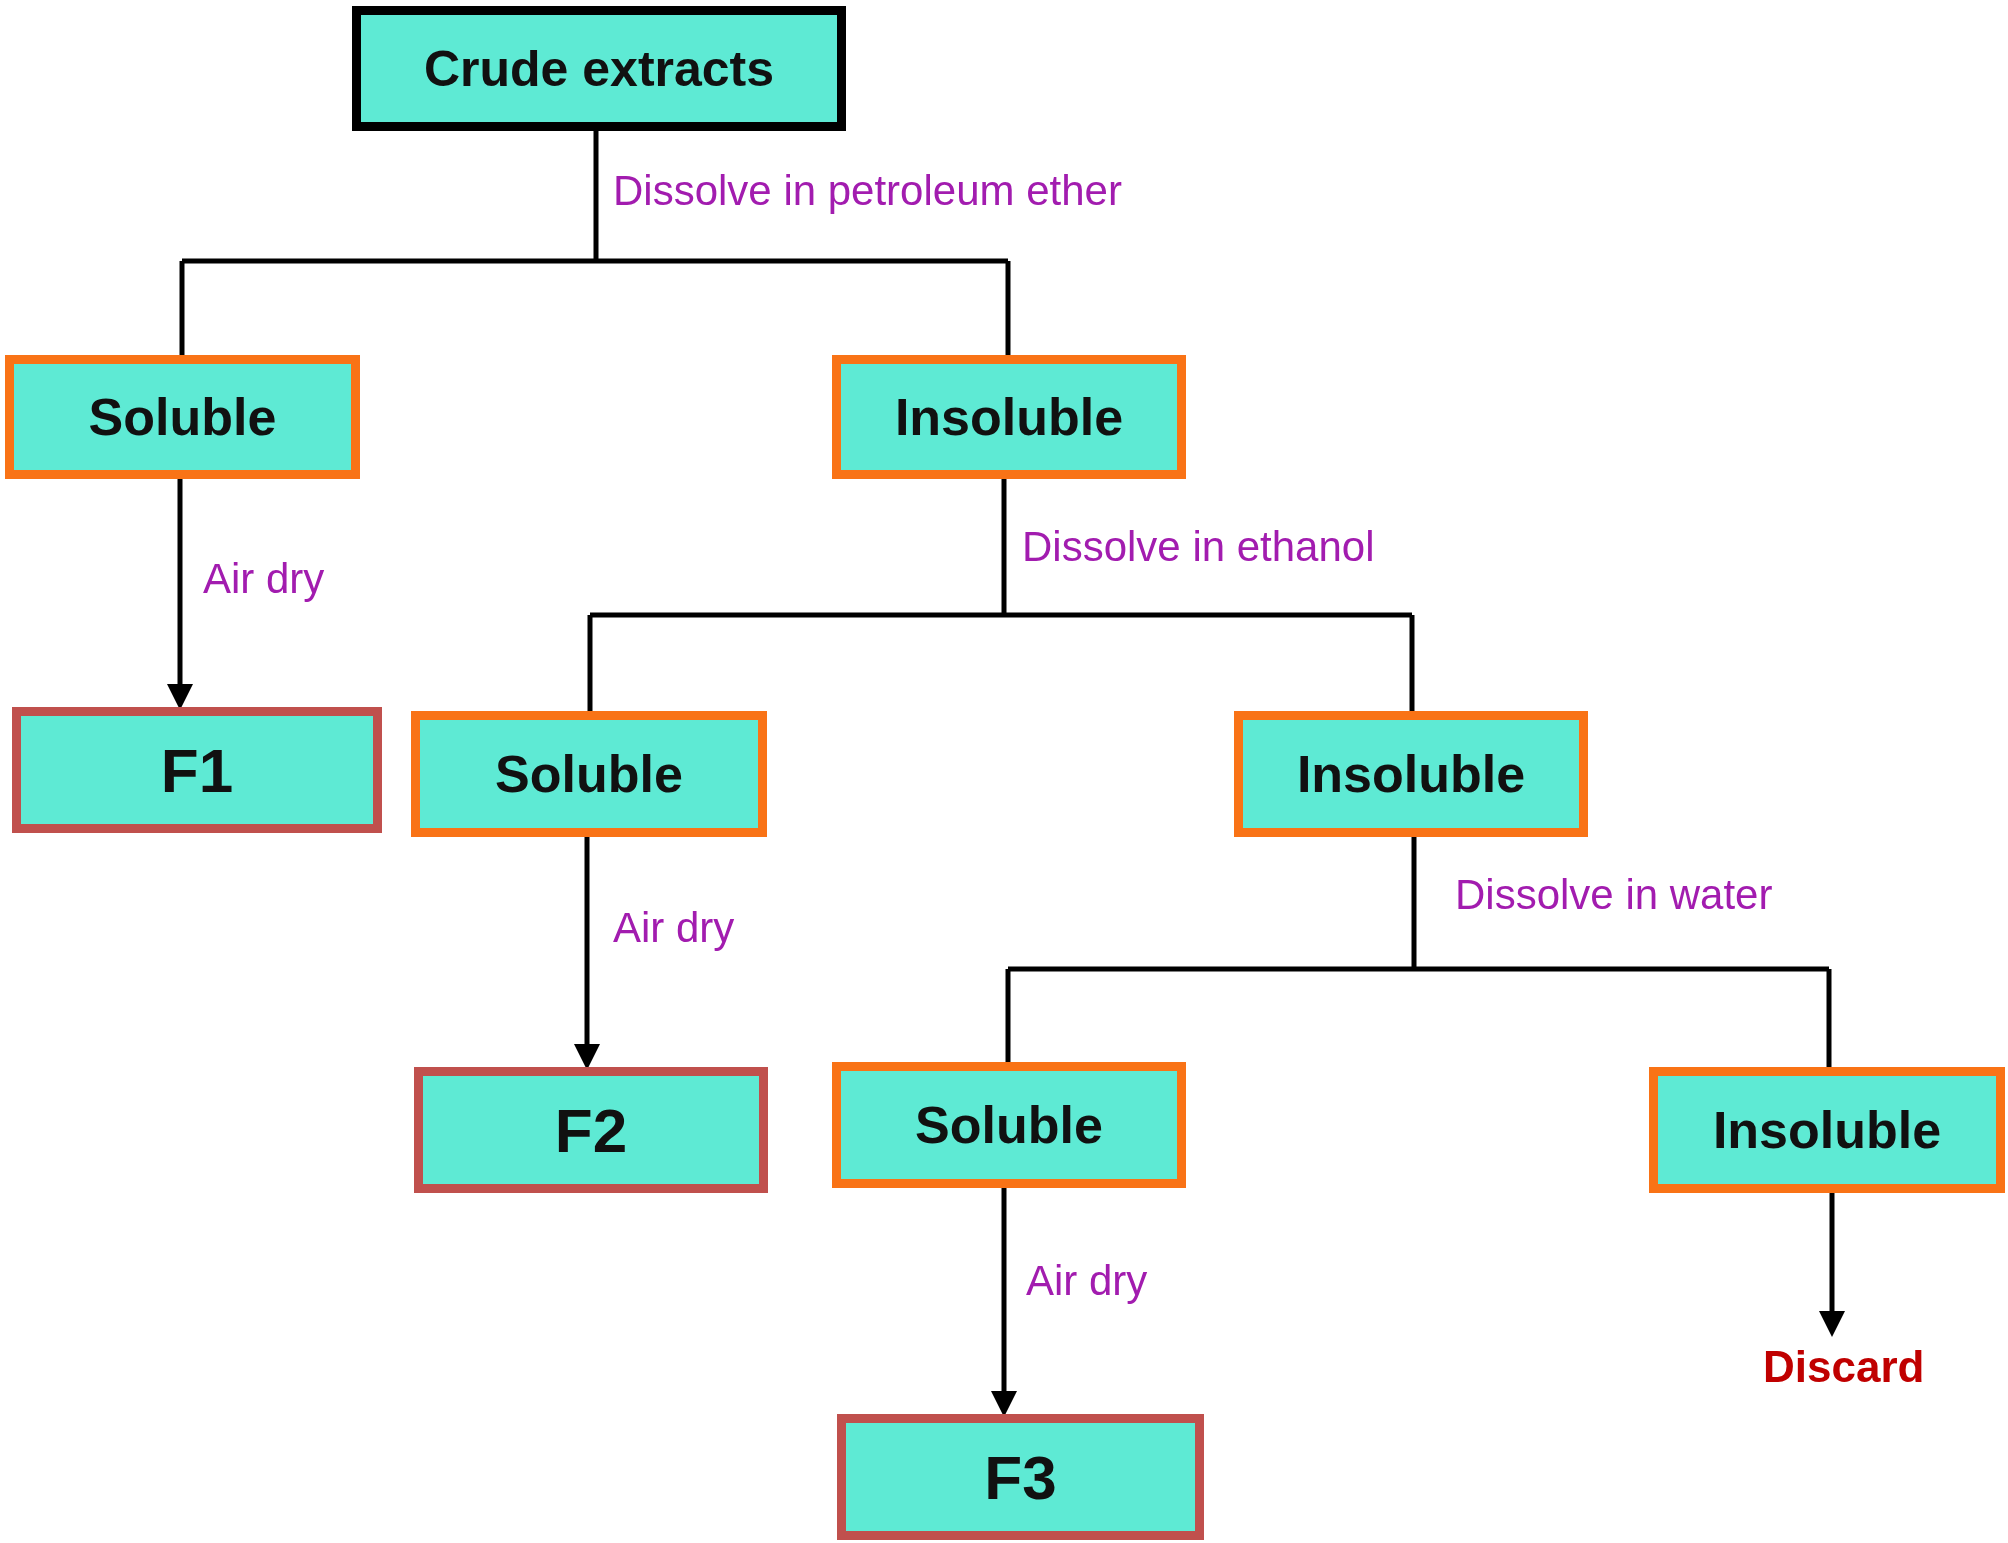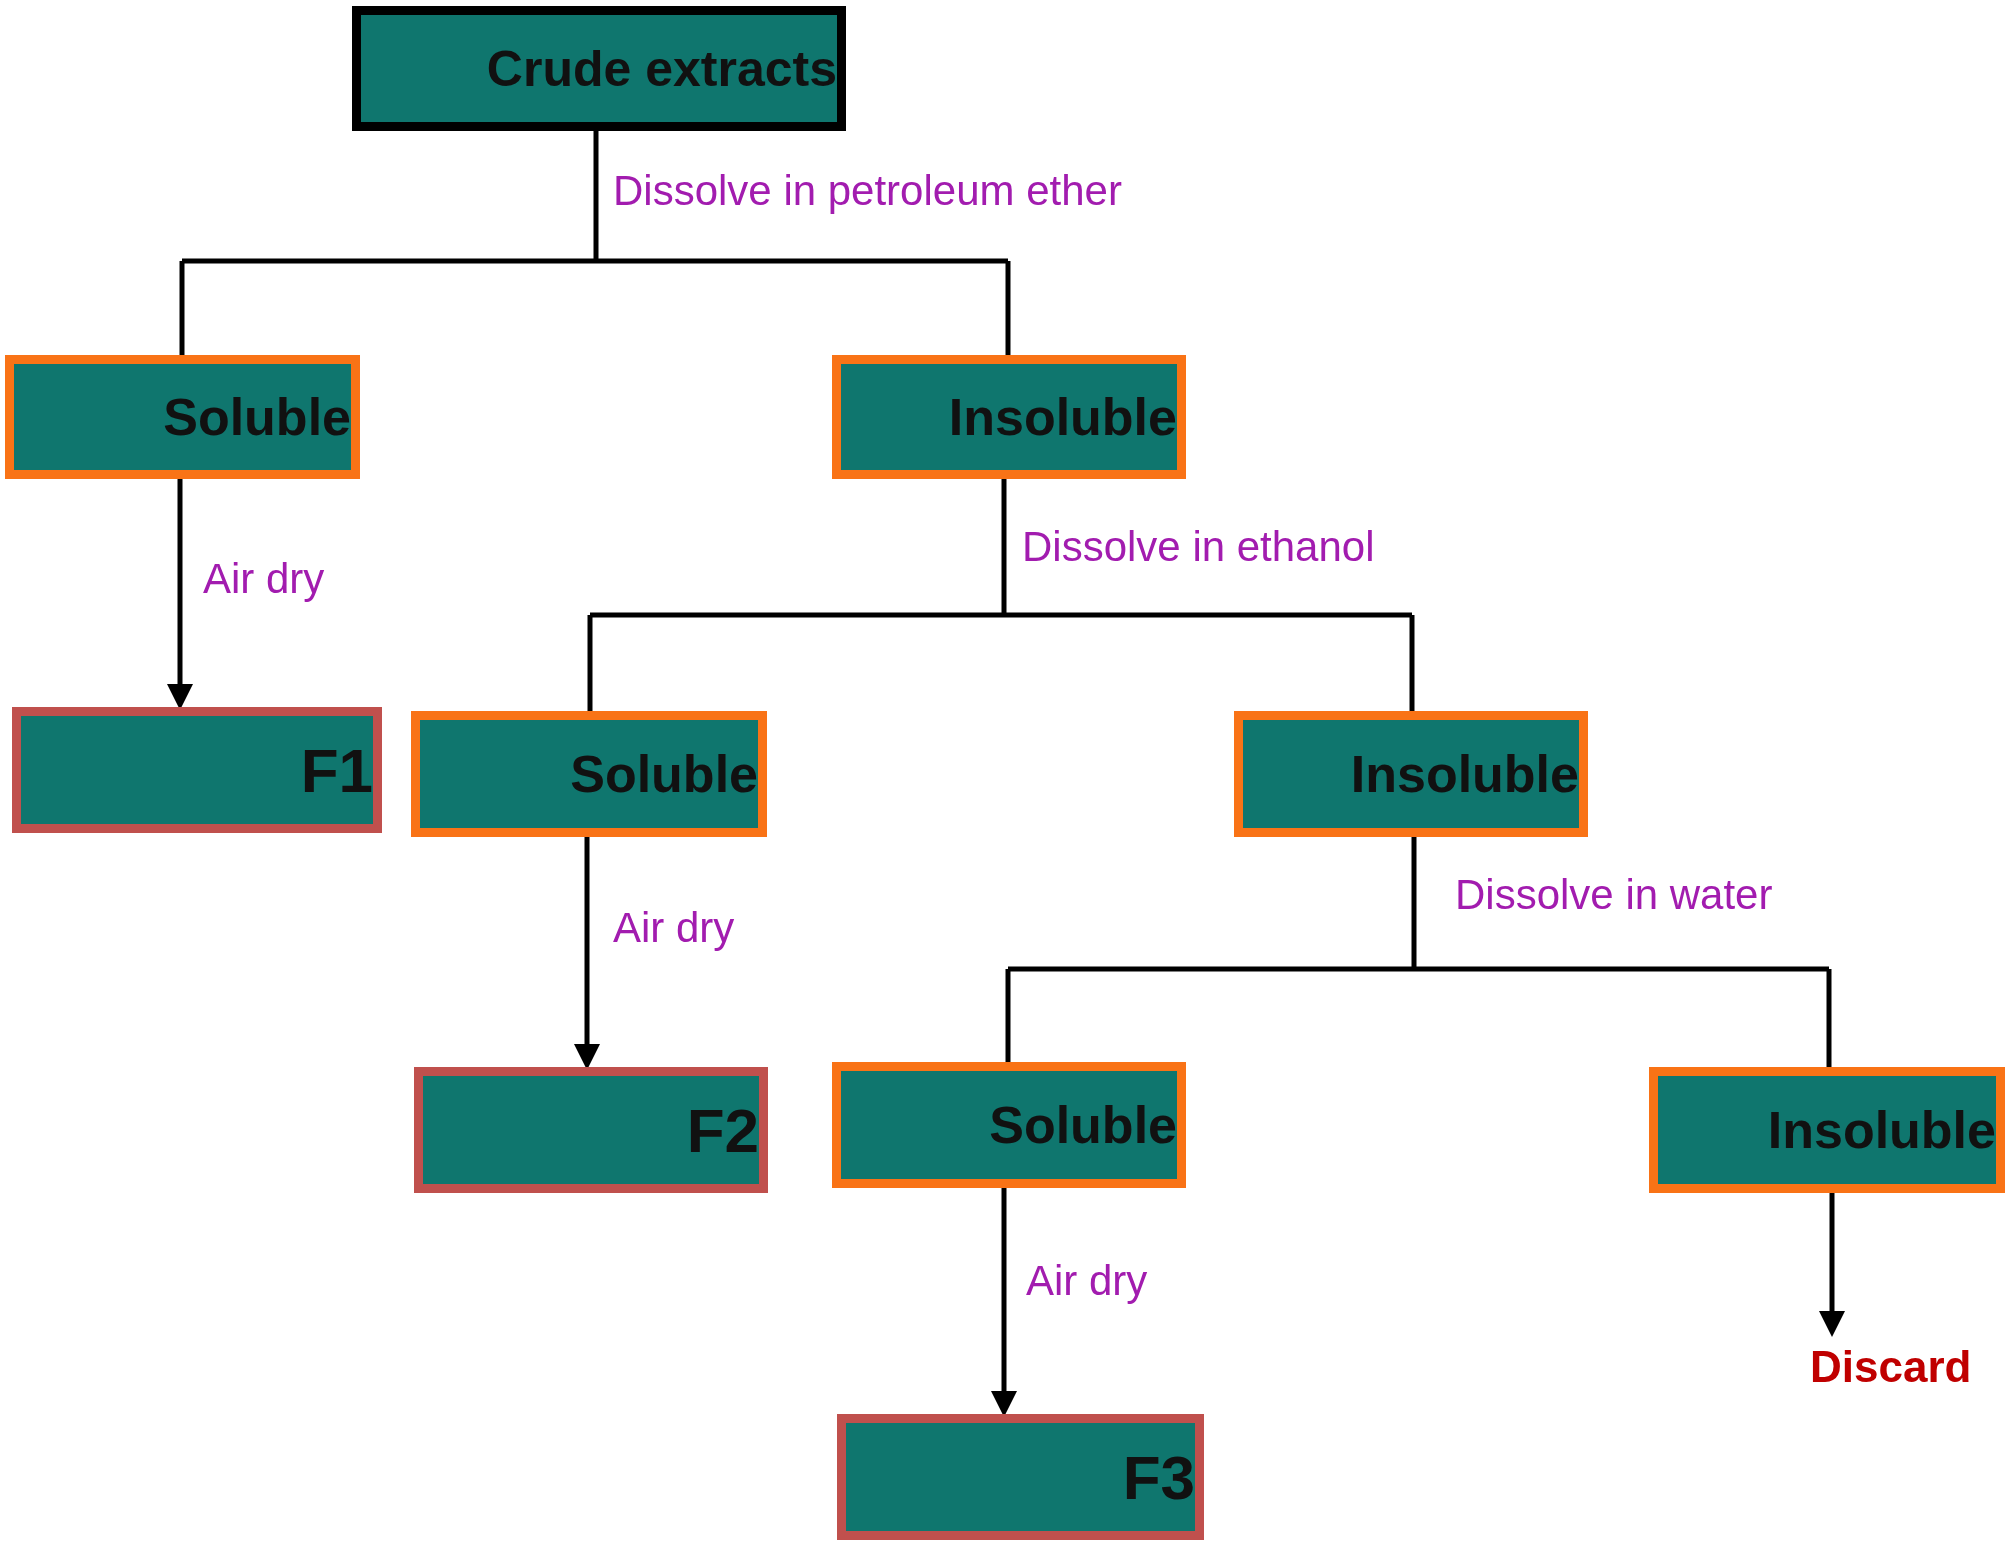--- a/index.html
+++ b/index.html
@@ -1,19 +1,19 @@
 <!DOCTYPE html>
 <html><head>
 <meta charset="utf-8">
 <style>
   html, body { margin:0; padding:0; background:#ffffff; }
   body { width:2008px; height:1543px; position:relative; overflow:hidden;
          font-family:"Liberation Sans", "DejaVu Sans", sans-serif; }
-  .box { position:absolute; box-sizing:border-box; background:#0f766e;
-         display:flex; align-items:center; justify-content:flex-end;
+  .box { position:absolute; box-sizing:border-box; background:#5eead4;
+         display:flex; align-items:center; justify-content:center;
          font-weight:bold; color:#111; }
   .box.root { border:9px solid #000; font-size:50px; }
   .box.node { border:9px solid #f97316; font-size:52px; }
   .box.frac { border:9px solid #c0504d; font-size:62px; }
   .lbl { position:absolute; font-size:42px; color:#a21caf; white-space:nowrap; }
   .discard { position:absolute; font-size:44px; font-weight:bold; color:#c00000; white-space:nowrap; }
   svg.lines { position:absolute; left:0; top:0; }
 </style>
 </head>
 <body>
@@ -81,17 +81,17 @@
 <div class="box frac" style="left:414px; top:1067px; width:354px; height:126px;">
   <span>F2</span>
 </div>
 <div class="box node" style="left:832px; top:1062px; width:354px; height:126px;">
   <span>Soluble</span>
 </div>
 <div class="box node" style="left:1649px; top:1067px; width:356px; height:126px;">
   <span>Insoluble</span>
 </div>
 <div class="lbl" style="left:1026px; top:1257px;">Air dry</div>
-<div class="discard" style="left:1763px; top:1342px;margin-left:47px;">Discard</div>
+<div class="discard" style="left:1763px; top:1342px;">Discard</div>
 
 <div class="box frac" style="left:837px; top:1414px; width:367px; height:126px;">
   <span>F3</span>
 </div>
 
 </body></html>

